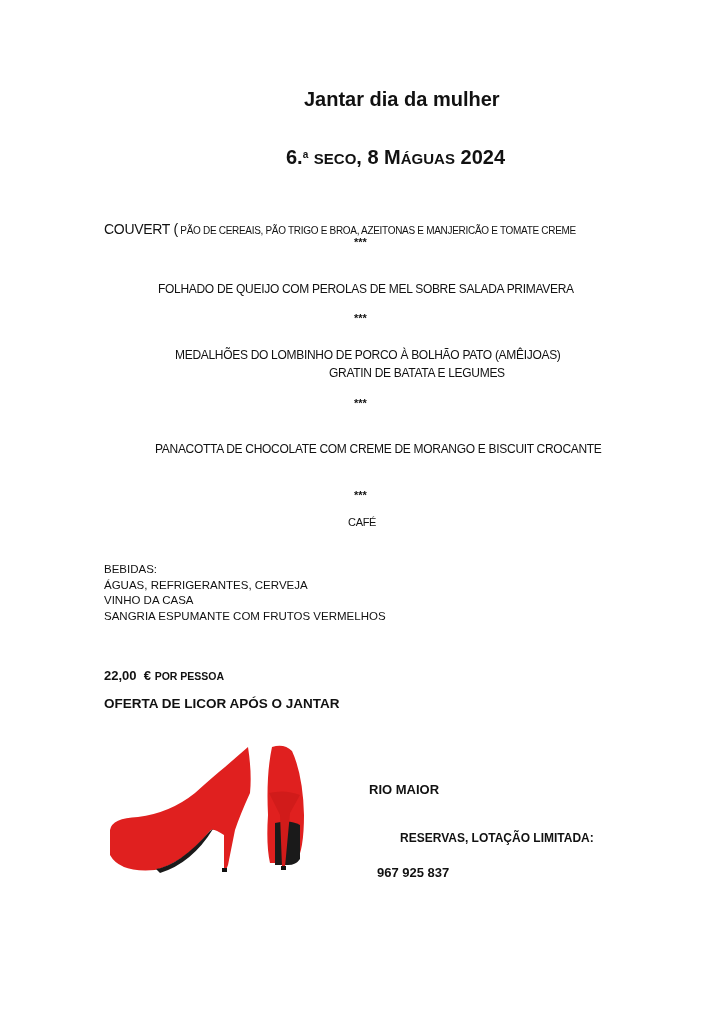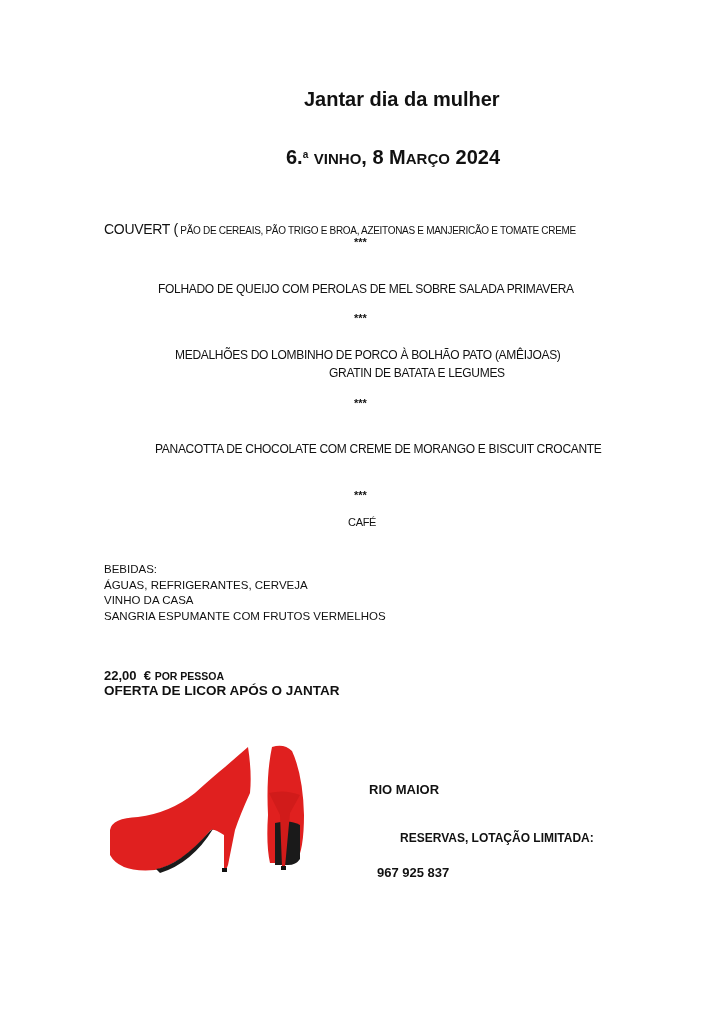--- a/index.html
+++ b/index.html
@@ -9,33 +9,33 @@
   .date { font-weight:bold; font-size:20px; }
   .date .sc { font-size:15px; }
   .date sup { font-size:10px; vertical-align:6px; }
   .menu { font-size:12px; letter-spacing:-0.3px; }
   .couvert .big { font-size:14px; }
   .couvert .sm { font-size:10px; }
   .stars { font-size:11px; font-weight:bold; }
   .drinks { font-size:11.5px; line-height:15.5px; }
   .price { font-weight:bold; font-size:13px; }
   .price .sm { font-size:10.5px; }
-  .offer { font-weight:bold; font-size:13.5px; }
+  .offer { font-weight:bold; font-size:13.5px;margin-top:13px; }
   .rest { font-weight:bold; font-size:13px; line-height:15px; }
   .res { font-weight:bold; font-size:12px;padding-left:29px; }
   .phone { font-weight:bold; font-size:13px; }
 </style>
 </head>
 <body>
 
 <div class="abs title" style="left:304px; top:88px;">Jantar dia da mulher</div>
 
 <div class="abs date" style="left:286px; top:146px;">
   <span>6.</span><sup>a</sup>
-  <span class="sc">VINHO</span><span>, 8 M</span><span class="sc">ARÇO</span><span> 2024</span>
+  <span class="sc">SECO</span><span>, 8 M</span><span class="sc">ÁGUAS</span><span> 2024</span>
 </div>
 
 <div class="abs menu couvert" style="left:104px; top:221px;">
   <span class="big">COUVERT (</span><span class="sm"> PÃO DE CEREAIS, PÃO TRIGO E BROA, AZEITONAS E MANJERICÃO E TOMATE CREME</span>
 </div>
 <div class="abs stars" style="left:354px; top:236px;">***</div>
 
 <div class="abs menu" style="left:158px; top:282px;">FOLHADO DE QUEIJO COM PEROLAS DE MEL SOBRE SALADA PRIMAVERA</div>
 <div class="abs stars" style="left:354px; top:312px;">***</div>
 

